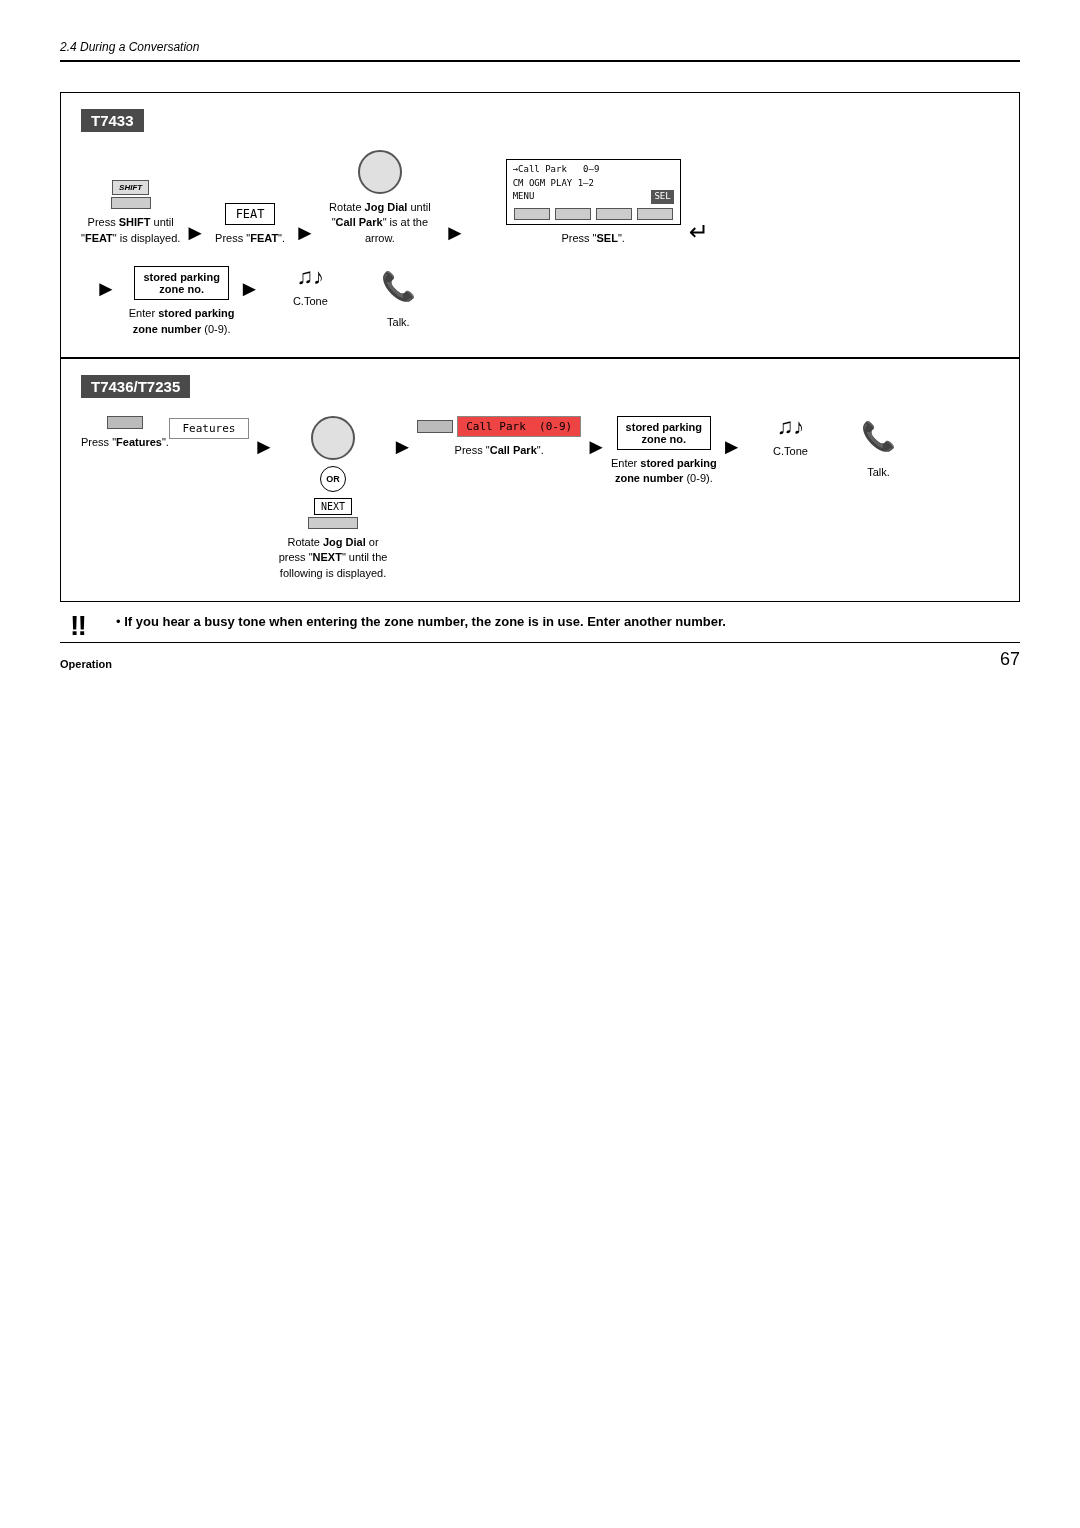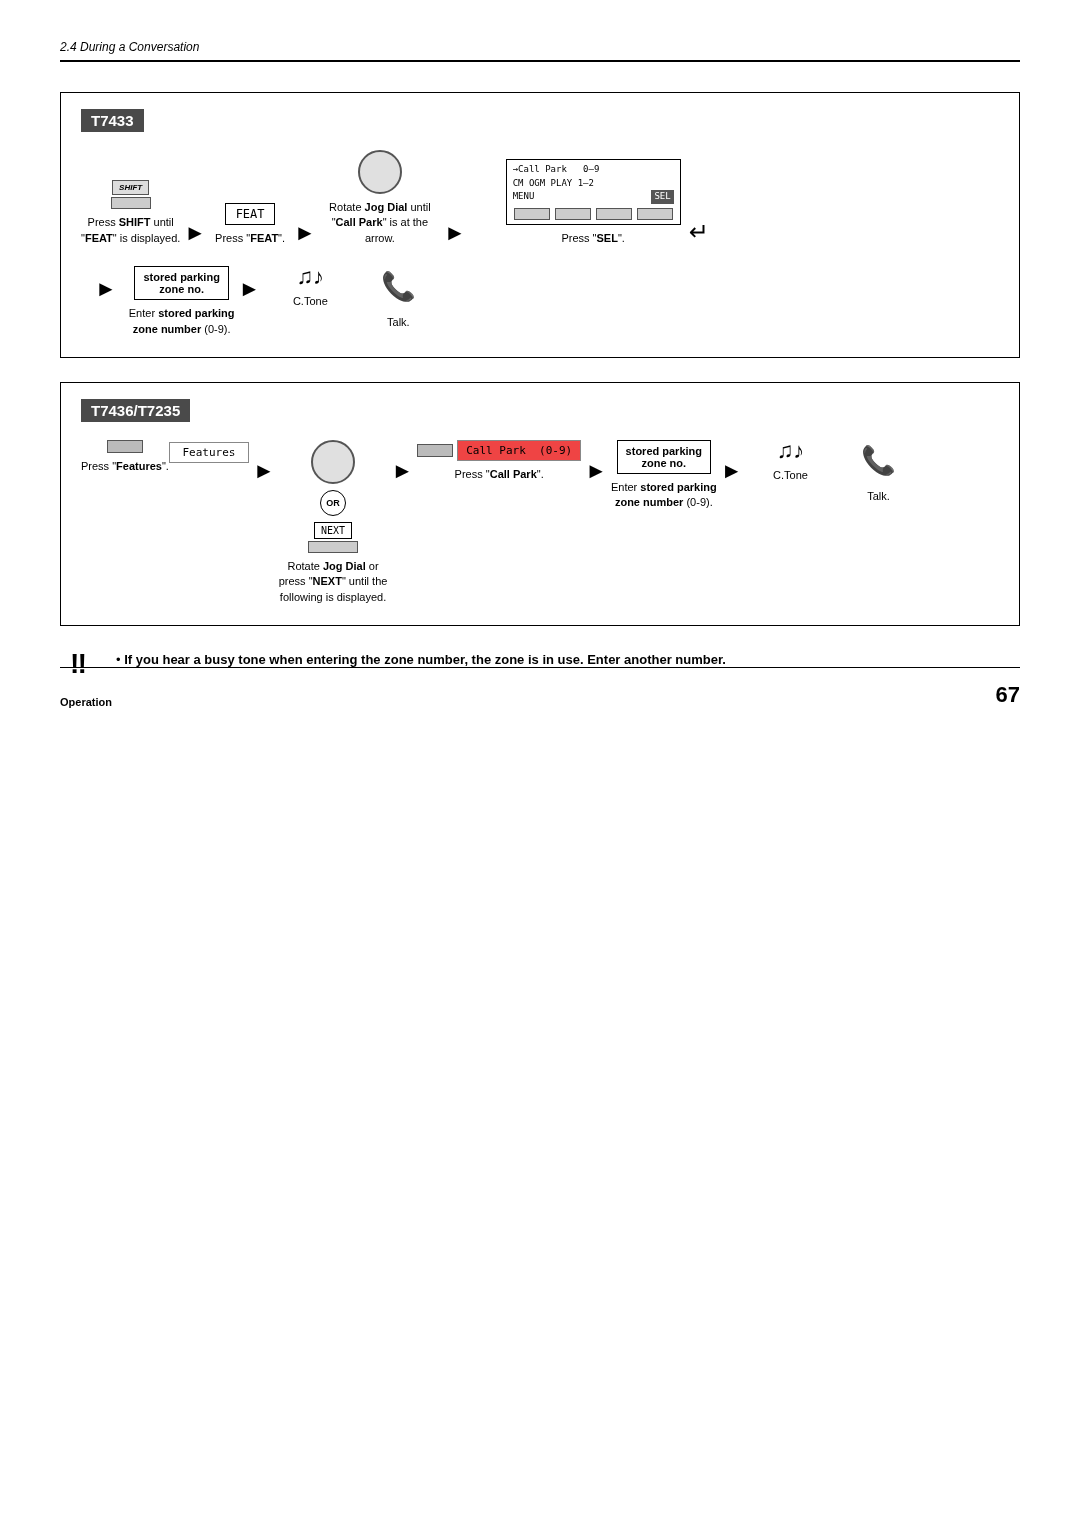--- a/index.html
+++ b/index.html
@@ -26,21 +26,20 @@
       margin-bottom: 30px;
     }
     .header-text {
       font-size: 12px;
       font-style: italic;
     }
 
     
     .diagram-box {
       border: 1.5px solid #000;
-      margin-bottom: 24px;
       padding: 16px 20px 20px 20px;
     }
     .diagram-title {
       background: #4a4a4a;
       color: #fff;
       font-size: 15px;
       font-weight: bold;
       display: inline-block;
       padding: 3px 10px;
       margin-bottom: 18px;
@@ -186,29 +185,29 @@
     
     .page-footer {
       position: absolute;
       bottom: 30px;
       left: 60px;
       right: 60px;
       display: flex;
       justify-content: space-between;
       align-items: flex-end;
       border-top: 1.5px solid #000;
-      padding-top: 14px;
+      padding-top: 6px;
     }
     .footer-left {
       font-size: 11px;
       font-weight: bold;
     }
     .footer-right {
-      font-size: 22px;
-      font-weight: bold;
+      font-size: 18px;
+      font-weight: normal;
     }
 
     
     .line-key {
       width: 36px;
       height: 12px;
       border: 1.5px solid #555;
       background: #ccc;
       display: inline-block;
       margin: 1px;

